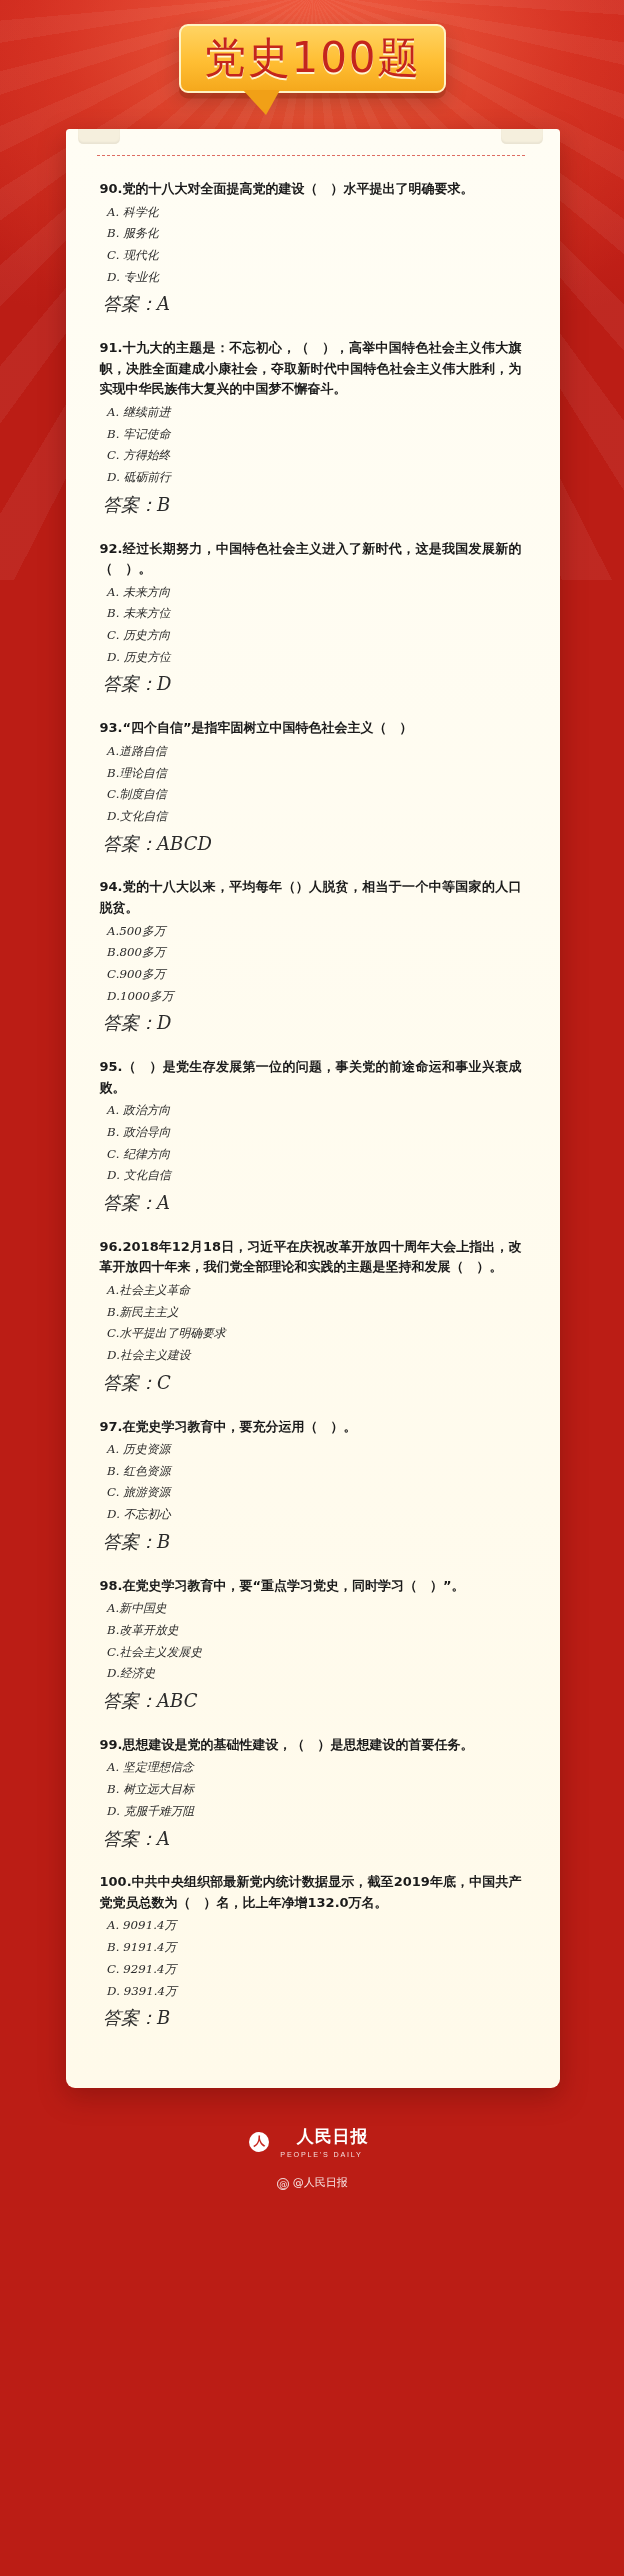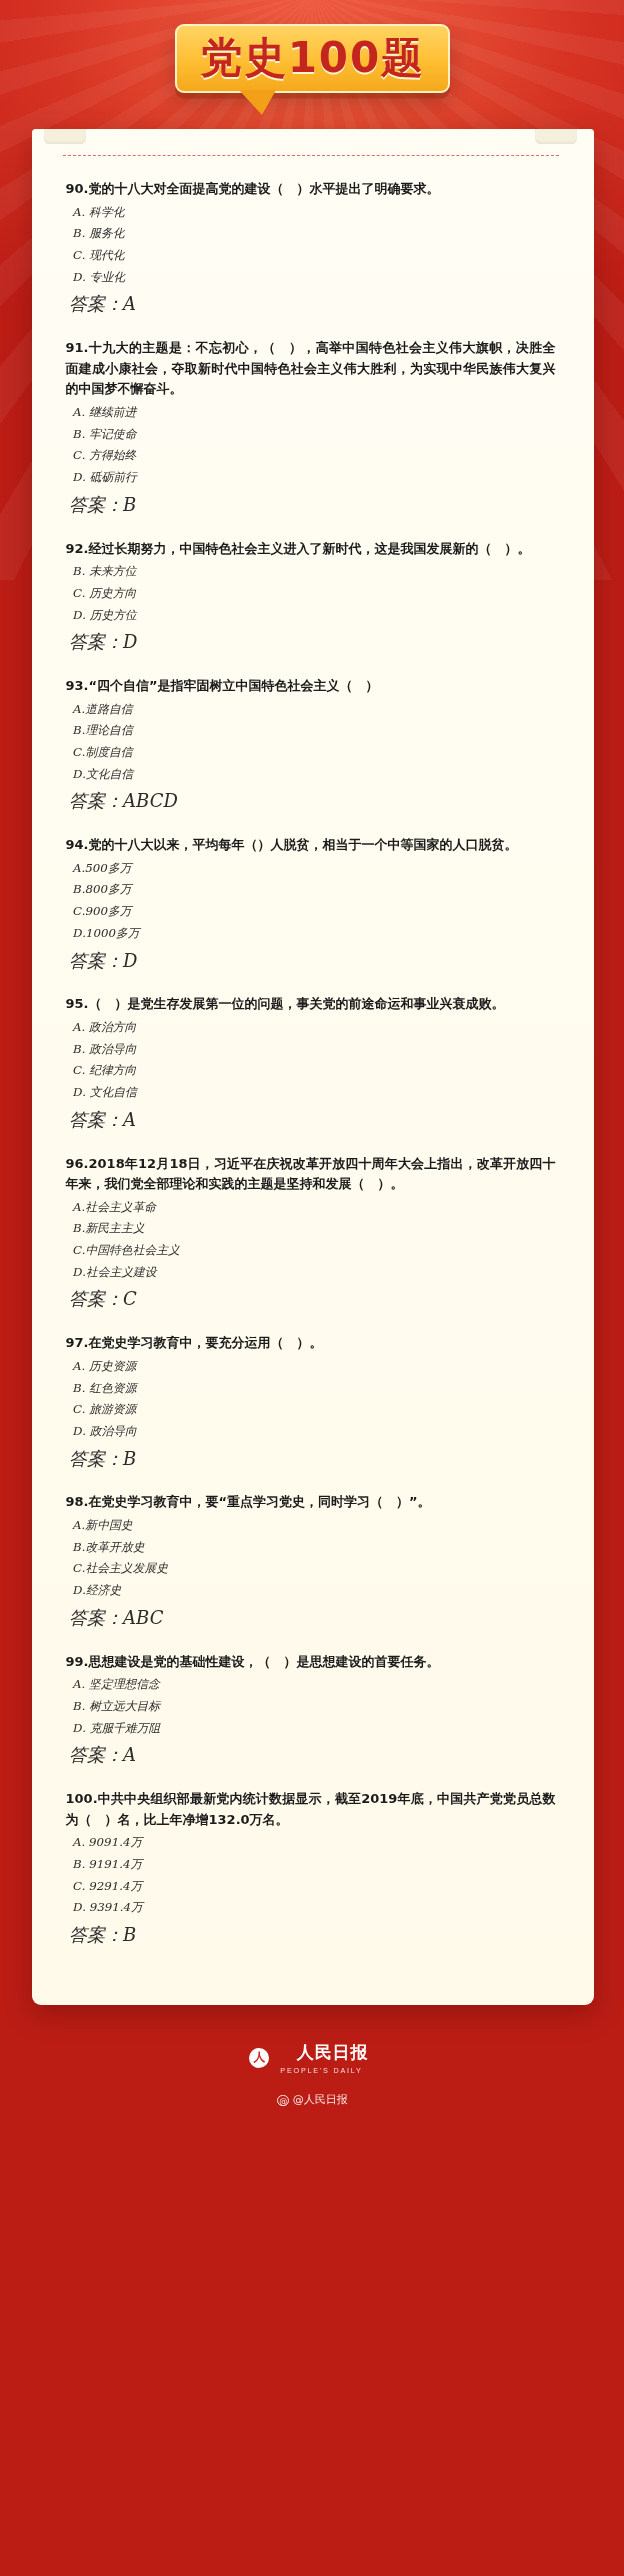--- a/index.html
+++ b/index.html
@@ -52,21 +52,21 @@
     position: relative;
     display: inline-block;
     padding: 11px 23.5px 12.7px;
     background: linear-gradient(180deg, #ffd463 0%, #ffbe33 55%, #f5a81c 100%);
     border: 2.7px solid #fff3c4;
     border-radius: 9px;
     box-shadow: 0 5.4px 0 rgba(140,40,10,0.35), 0 9px 22px rgba(0,0,0,0.2);
   }
   .title-text {
     font-family: "DejaVu Sans", "Liberation Sans", sans-serif;
-    font-weight: bold;
+    font-weight: normal;
     font-size: 42px;
     line-height: 1;
     letter-spacing: 1.8px;
     color: #c4251c;
     text-shadow: 0 1.8px 0 #fff6d0;
     white-space: nowrap;
     text-align: right;
   }
   .title-tail {
     position: absolute;
@@ -74,21 +74,21 @@
     bottom: -23.5px;
     width: 0; height: 0;
     border-left: 23.5px solid transparent;
     border-right: 14.5px solid transparent;
     border-top: 25px solid #f1a017;
   }
   
   .sheet {
     position: relative;
     margin: 36px auto 0;
-    width: 562px;
+    width: 494px;
     background: linear-gradient(180deg, #fffdf4 0%, #fffaea 100%);
     border-radius: 3.6px 3.6px 9px 9px;
     box-shadow: 0 9px 27px rgba(80,10,5,0.35);
     padding: 0 4px 36px 0;
   }
   .sheet-top-tabs {
     display: flex;
     justify-content: space-between;
     padding: 0 12.7px;
     height: 14.5px;
@@ -235,20 +235,21 @@
         <p class="q-stem">91.十九大的主题是：不忘初心，（　），高举中国特色社会主义伟大旗帜，决胜全面建成小康社会，夺取新时代中国特色社会主义伟大胜利，为实现中华民族伟大复兴的中国梦不懈奋斗。</p>
         <p class="q-opt">A. 继续前进</p>
         <p class="q-opt">B. 牢记使命</p>
         <p class="q-opt">C. 方得始终</p>
         <p class="q-opt">D. 砥砺前行</p>
         <p class="q-ans">答案：B</p>
       </div>
 
       <div class="q">
         <p class="q-stem">92.经过长期努力，中国特色社会主义进入了新时代，这是我国发展新的（　）。</p>
+        <p class="q-opt">A. 未来方向</p>
         <p class="q-opt">B. 未来方位</p>
         <p class="q-opt">C. 历史方向</p>
         <p class="q-opt">D. 历史方位</p>
         <p class="q-ans">答案：D</p>
       </div>
 
       <div class="q">
         <p class="q-stem">93.“四个自信”是指牢固树立中国特色社会主义（　）</p>
         <p class="q-opt">A.道路自信</p>
         <p class="q-opt">B.理论自信</p>
@@ -272,31 +273,31 @@
         <p class="q-opt">B. 政治导向</p>
         <p class="q-opt">C. 纪律方向</p>
         <p class="q-opt">D. 文化自信</p>
         <p class="q-ans">答案：A</p>
       </div>
 
       <div class="q">
         <p class="q-stem">96.2018年12月18日，习近平在庆祝改革开放四十周年大会上指出，改革开放四十年来，我们党全部理论和实践的主题是坚持和发展（　）。</p>
         <p class="q-opt">A.社会主义革命</p>
         <p class="q-opt">B.新民主主义</p>
-        <p class="q-opt">C.中国特色社会主义</p>
+        <p class="q-opt">C.水平提出了明确要求</p>
         <p class="q-opt">D.社会主义建设</p>
         <p class="q-ans">答案：C</p>
       </div>
 
       <div class="q">
         <p class="q-stem">97.在党史学习教育中，要充分运用（　）。</p>
         <p class="q-opt">A. 历史资源</p>
         <p class="q-opt">B. 红色资源</p>
         <p class="q-opt">C. 旅游资源</p>
-        <p class="q-opt">D. 政治导向</p>
+        <p class="q-opt">D. 不忘初心</p>
         <p class="q-ans">答案：B</p>
       </div>
 
       <div class="q">
         <p class="q-stem">98.在党史学习教育中，要“重点学习党史，同时学习（　）”。</p>
         <p class="q-opt">A.新中国史</p>
         <p class="q-opt">B.改革开放史</p>
         <p class="q-opt">C.社会主义发展史</p>
         <p class="q-opt">D.经济史</p>
         <p class="q-ans">答案：ABC</p>

